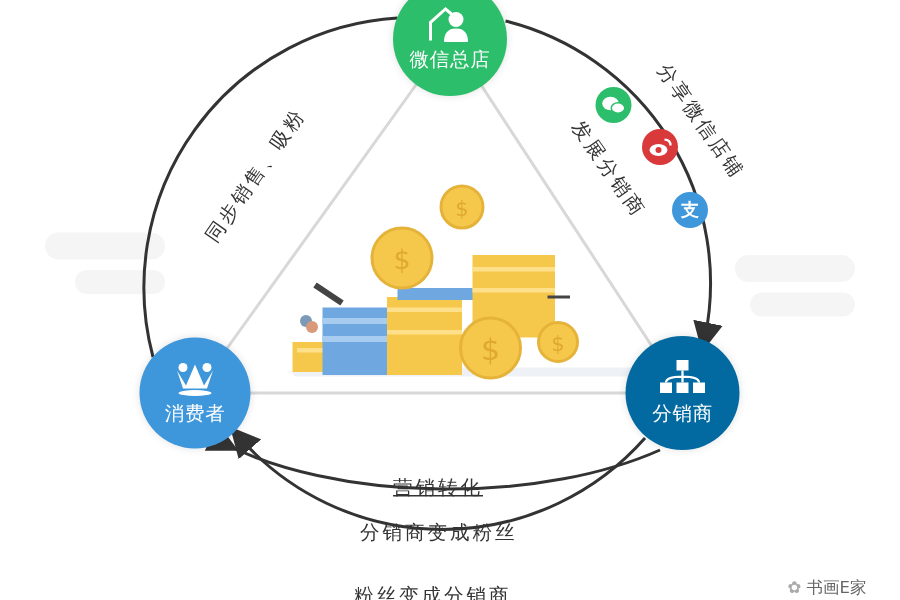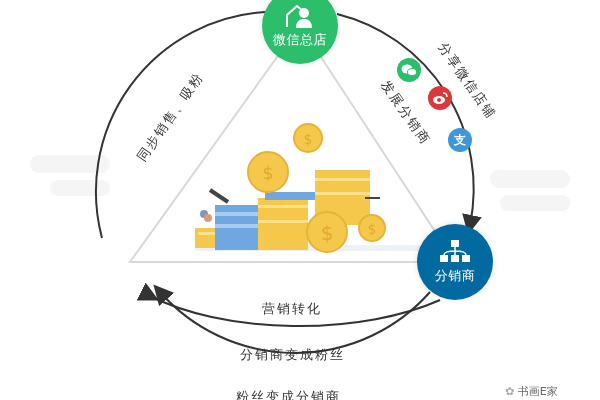--- a/index.html
+++ b/index.html
@@ -68,20 +68,29 @@
 
   <div class="node" style="left:262px;top:-12px;width:76px;height:76px;background:#2DBE6C;">
     <svg width="30" height="26" viewBox="0 0 30 26">
       <path d="M2 24 V12 L12 3 L18 8" fill="none" stroke="#fff" stroke-width="2"></path>
       <circle cx="19" cy="10" r="5" fill="#fff"></circle>
       <path d="M11 25 Q11 16 19 16 Q27 16 27 25 Z" fill="#fff"></path>
     </svg>
     <span class="lbl">微信总店</span>
   </div>
 
+  <div class="node" style="left:93px;top:225px;width:74px;height:74px;background:#3E96DB;">
+    <svg width="32" height="26" viewBox="0 0 32 26">
+      <circle cx="8" cy="6" r="3" fill="#fff"></circle>
+        <circle cx="24" cy="6" r="3" fill="#fff"></circle>
+      <path d="M4 8 L10 18 L16 4 L22 18 L28 8 L24 20 H8 Z" fill="#fff"></path>
+      <ellipse cx="16" cy="23" rx="11" ry="2" fill="#fff"></ellipse>
+    </svg>
+    <span class="lbl">消费者</span>
+  </div>
 
   <div class="node" style="left:417px;top:224px;width:76px;height:76px;background:#0369a1;">
     <svg width="32" height="26" viewBox="0 0 32 26">
       <rect x="12" y="1" width="8" height="7" fill="#fff"></rect>
       <path d="M16 8 V12 M5 16 Q5 12 16 12 Q27 12 27 16 M16 12 V16" stroke="#fff" stroke-width="1.5" fill="none"></path>
       <rect x="1" y="16" width="8" height="7" fill="#fff"></rect>
       <rect x="12" y="16" width="8" height="7" fill="#fff"></rect>
       <rect x="23" y="16" width="8" height="7" fill="#fff"></rect>
     </svg>
     <span class="lbl">分销商</span>
@@ -98,20 +107,20 @@
         <ellipse cx="7" cy="9" rx="6" ry="4" fill="#fff"></ellipse>
         <circle cx="7" cy="9" r="2" fill="#D9393A"></circle>
         <path d="M11 2 Q15 2 15 6" stroke="#fff" stroke-width="1.5" fill="none"></path>
       </svg>
   </div>
   <div class="soc" style="left:448px;top:128px;background:#3E96DB;">支</div>
 
   <div class="txt" style="left:118px;top:108px;transform:rotate(-55deg);transform-origin:center;">同步销售、吸粉</div>
   <div class="txt" style="left:368px;top:104px;transform:rotate(55deg);transform-origin:center;">发展分销商</div>
   <div class="txt" style="left:422px;top:72px;transform:rotate(55deg);transform-origin:center;">分享微信店铺</div>
-  <div class="txt" style="left:262px;top:300px;">营销转化</div>
+  <div class="txt" style="left:262px;top:316px;text-decoration:underline;">营销转化</div>
   <div class="txt" style="left:240px;top:346px;text-align:right;">分销商变成粉丝</div>
   <div class="txt" style="left:236px;top:388px;">粉丝变成分销商</div>
 
-  <div class="wm" style="left:505px;top:384px;">
+  <div class="wm" style="left:525px;top:384px;">
     <span style="color:#aaa;">✿ </span><span>书画E家</span>
   </div>
 </div>
 
 </body></html>

